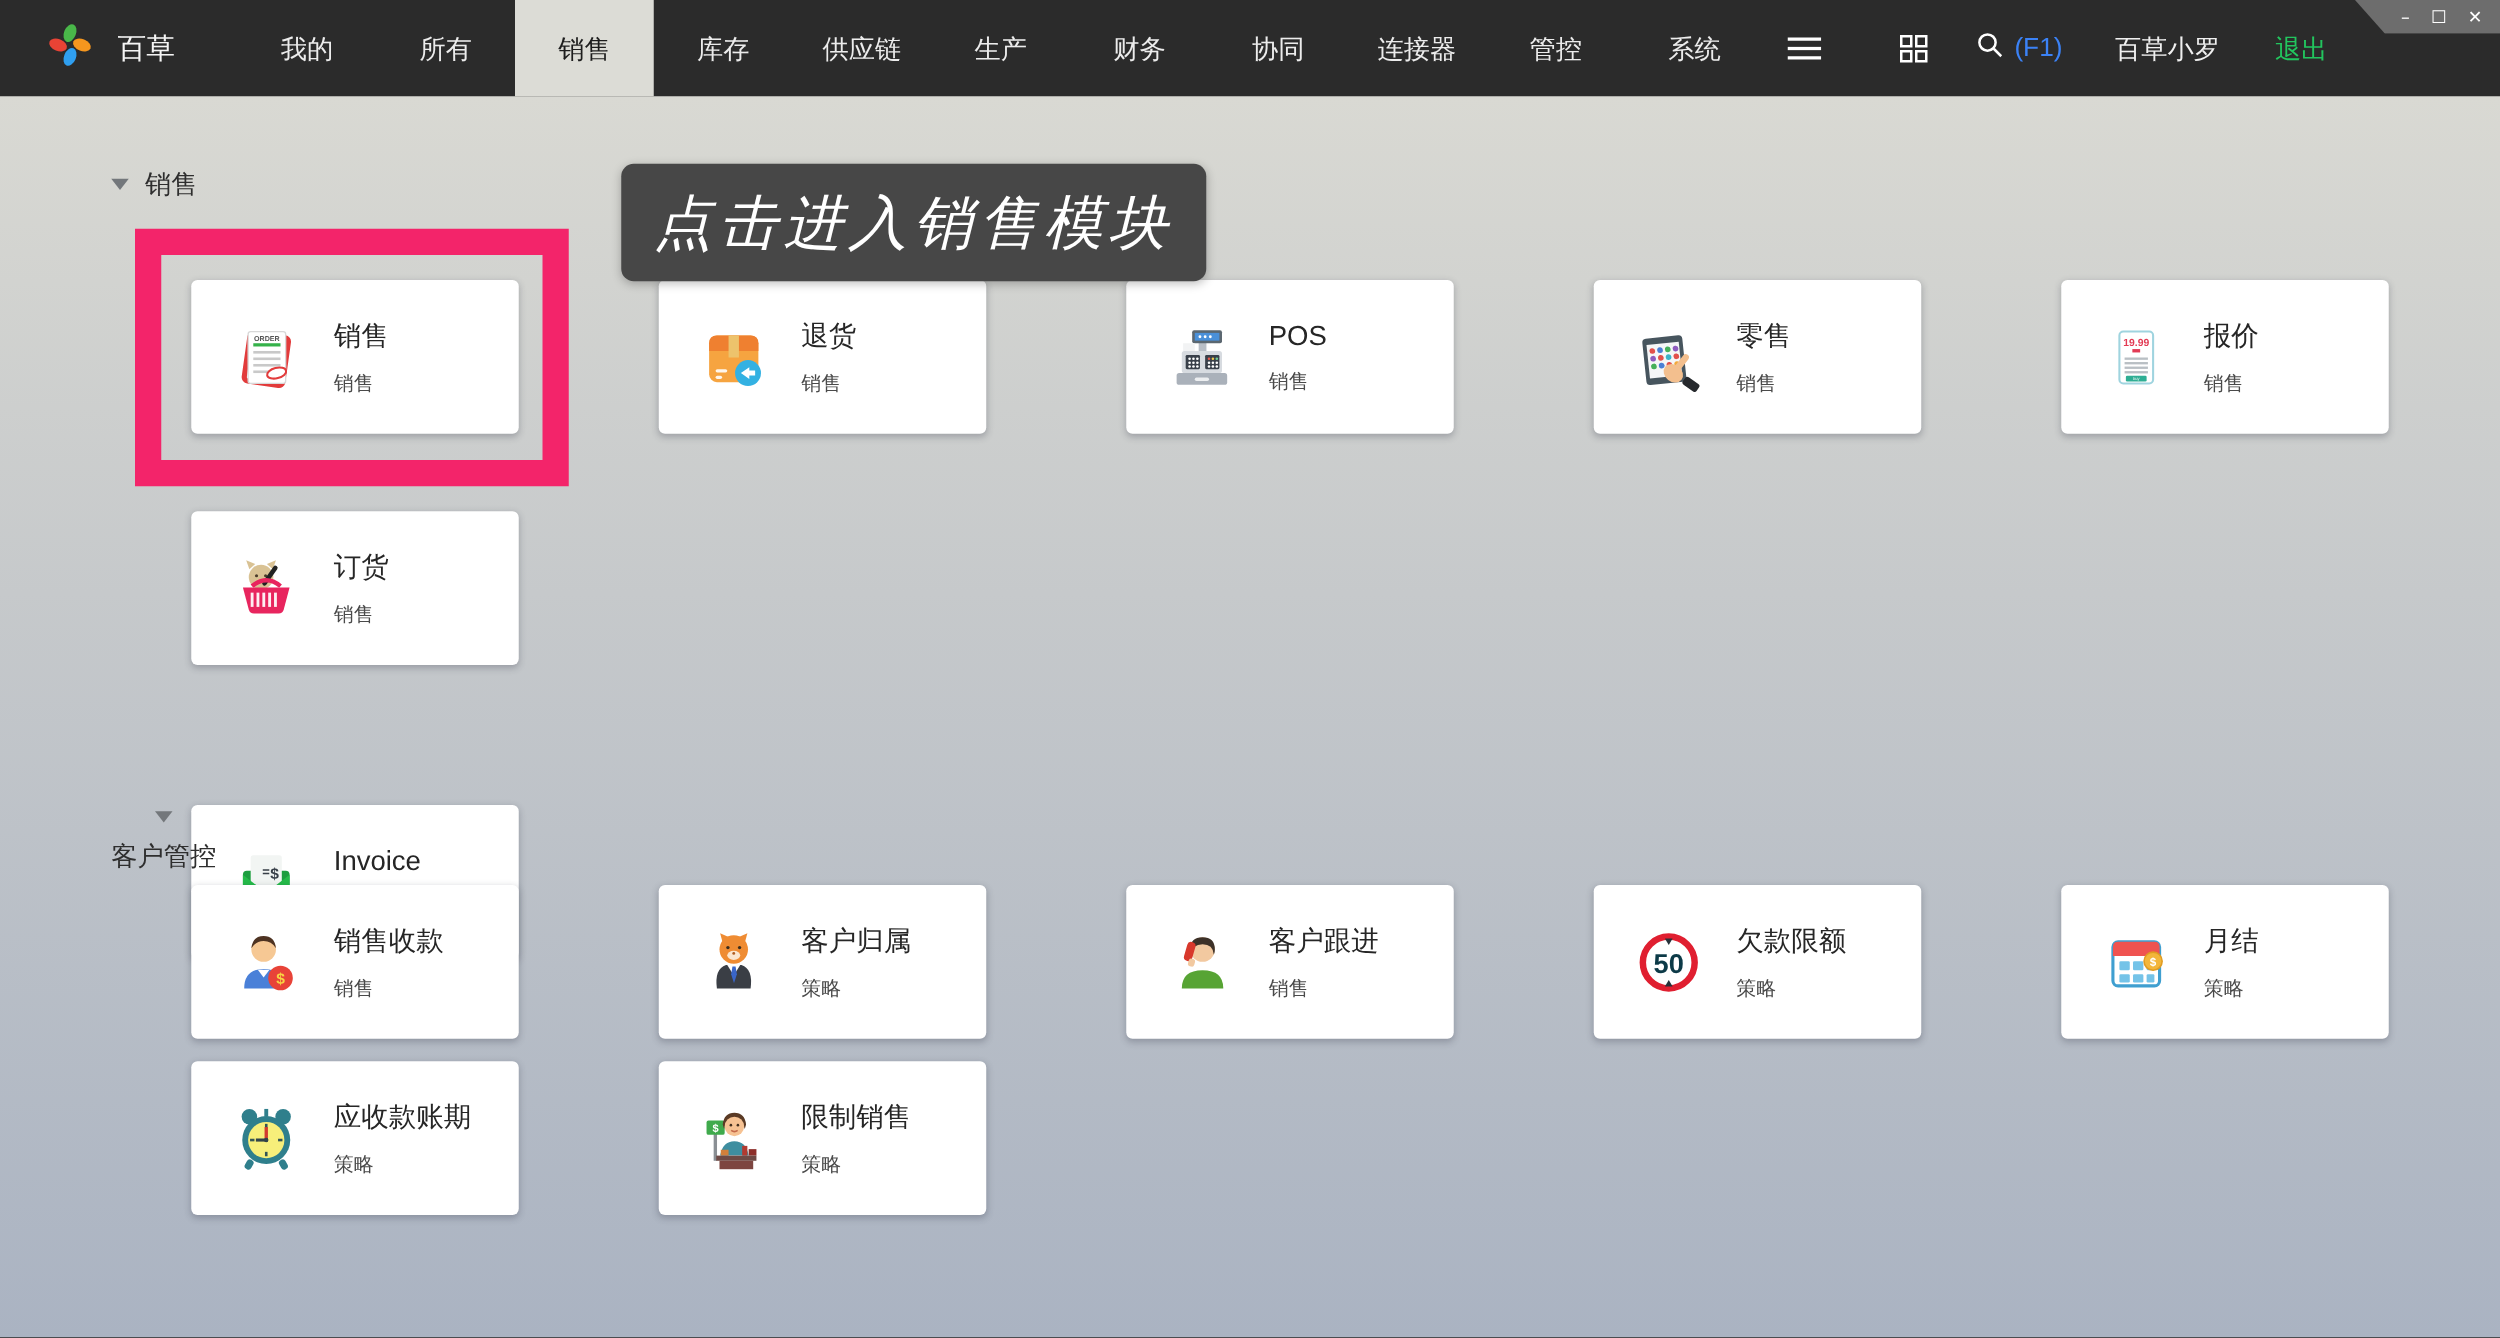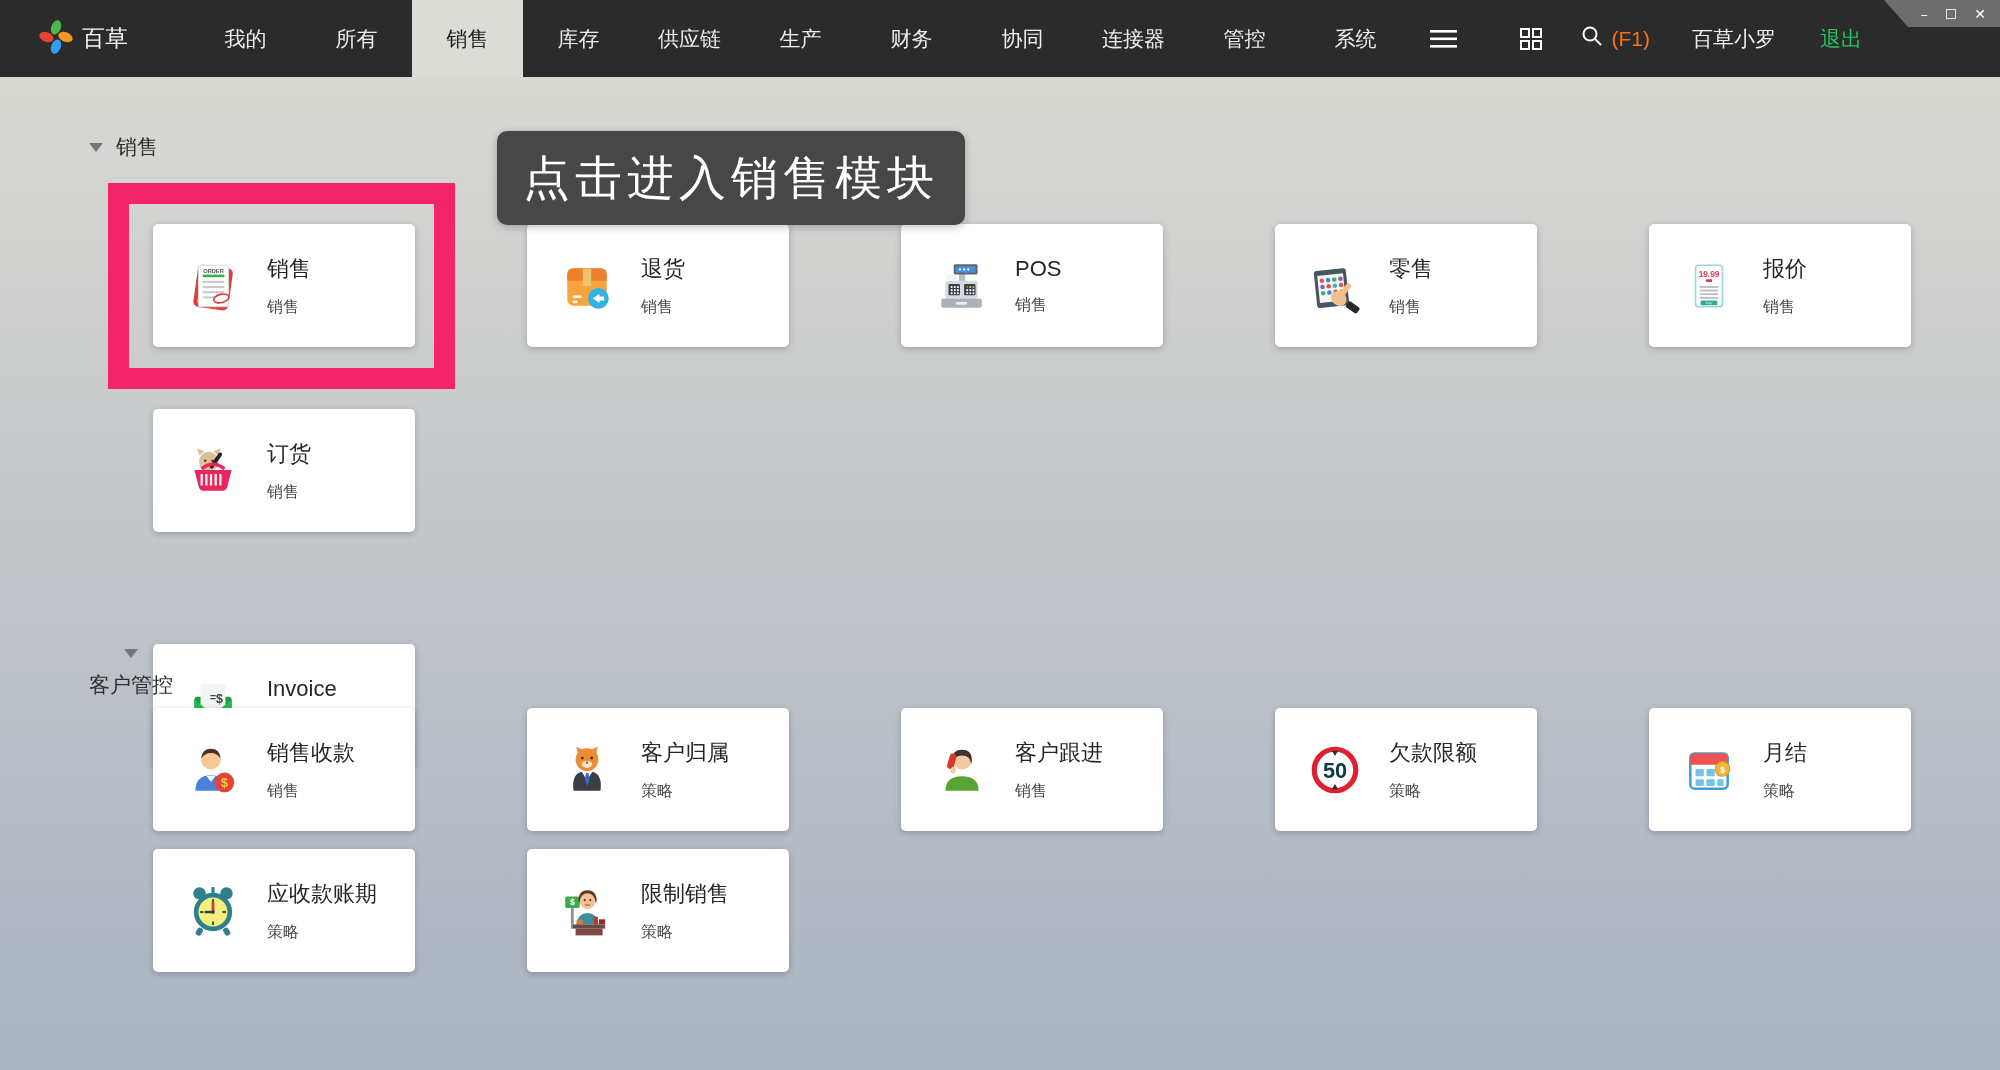--- a/index.html
+++ b/index.html
@@ -1,28 +1,28 @@
 <!DOCTYPE html>
 <html><head>
 <meta charset="utf-8">
 <style>
   * { margin:0; padding:0; box-sizing:border-box; }
   html,body { width:2000px; height:1070px; overflow:hidden; }
   body { font-family:"Liberation Sans","DejaVu Sans",sans-serif; background:#2b2b2b; }
 
   
   .titlebar { position:relative; width:2000px; height:77px; background:#2b2b2b; display:flex; align-items:stretch; }
-  .logo-area { width:190px; display:flex; align-items:center; padding-left:38px; gap:8px; }
+  .logo-area { width:190px; display:flex; align-items:center; padding-left:38px; gap:20px; }
   .logo-area .appname { color:#f5f5f5; font-size:23px; }
   .nav-tab { width:111px; display:flex; align-items:center; justify-content:center; color:#ececec; font-size:21px; cursor:pointer; }
   .nav-tab.active { background:#dcdcd6; color:#1d1d1d; }
   .nav-more { width:64px; display:flex; align-items:center; justify-content:center; }
   .nav-right { margin-left:auto; display:flex; align-items:center; padding-right:138px; }
   .nav-right .apps { margin-right:38px; display:flex; }
-  .search-group { display:flex; align-items:center; gap:9px; margin-right:42px; color:#f97316; font-size:21px; }
+  .search-group { display:flex; align-items:center; gap:9px; margin-right:42px; color:#3b82f6; font-size:21px; }
   .user-name { color:#f0f0f0; font-size:21px; margin-right:44px; }
   .logout { color:#22c55e; font-size:21px; }
   .win-controls { position:absolute; top:0; right:0; width:116px; height:27px; background:#6d6d6d;
     clip-path:polygon(0 0,100% 0,100% 100%,24px 100%);
     display:flex; align-items:center; justify-content:flex-end; gap:17px; padding-right:14px; z-index:10; }
   .win-btn { color:#fff; font-size:14px; line-height:1; cursor:pointer; font-family:"DejaVu Sans",sans-serif; }
 
   
   .main { position:relative; width:2000px; height:993px;
     background:linear-gradient(180deg,#d9d9d3 0%,#c6c9cb 40%,#aab3c2 100%); }
@@ -42,21 +42,21 @@
   .card-icon svg { width:56px; height:56px; }
   .card-text { margin-left:26px; }
   .card-title { font-size:22px; color:#262626; }
   .card-sub { font-size:16px; color:#4a4a4a; margin-top:13px; }
 
   .highlight-frame { position:absolute; left:108px; top:106px; width:347px; height:206px;
     border:21px solid #f3246a; z-index:3; pointer-events:none; }
 
   .tooltip { position:absolute; left:497px; top:54px; height:94px; z-index:5;
     background:#474747; border-radius:10px; display:flex; align-items:center;
-    padding:0 26px; color:#fff; font-size:47px; letter-spacing:5px; box-shadow:0 2px 8px rgba(0,0,0,.25); }
+    padding:0 26px; color:#fff; font-size:47px; letter-spacing:5px; box-shadow:0 2px 8px rgba(0,0,0,.25);font-style:italic; }
 
   .ic-stroke { stroke:#fff; fill:none; stroke-width:2; }
 </style>
 </head>
 <body>
 
 <div class="titlebar">
   <div class="logo-area">
     <span>
       <svg width="36" height="36" viewBox="0 0 34 34">

